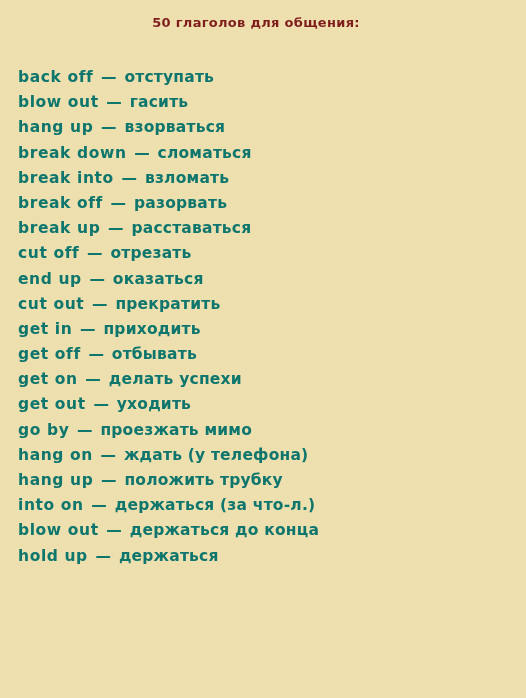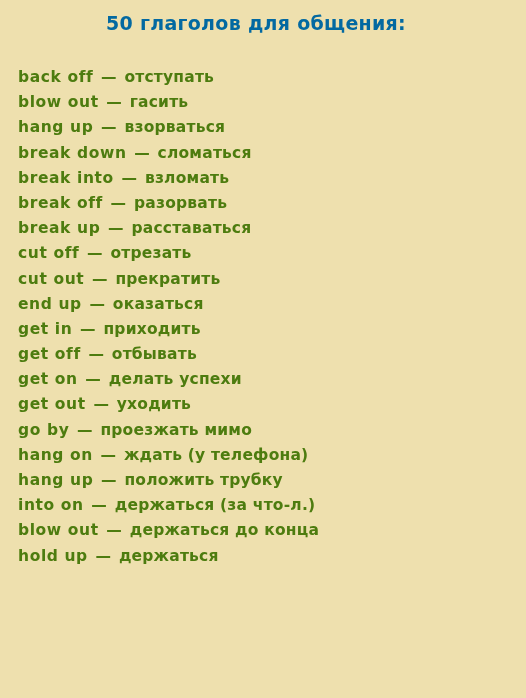--- a/index.html
+++ b/index.html
@@ -25,45 +25,45 @@
     background: #eee0ae;
     overflow: hidden;
   }
 
   #title {
     position: absolute;
     top: 14px;
     left: 0;
     width: 512px;
     text-align: center;
-    font-size: 19px;
+    font-size: 13px;
     font-weight: bold;
     letter-spacing: 0.3px;
-    color: #0369a1;
+    color: #7f1d1d;
     line-height: 18px;
     white-space: nowrap;
   }
 
   #verb-list {
     position: absolute;
     top: 65px;
     left: 18px;
     width: 500px;
     margin: 0;
     padding: 0;
     list-style: none;
   }
 
   .verb-line {
     height: 25.2px;
     line-height: 25.2px;
     font-size: 15.5px;
     font-weight: bold;
     letter-spacing: 0.25px;
-    color: #4d7c0f;
+    color: #0f766e;
     white-space: nowrap;
   }
 
   .verb-en {
     letter-spacing: 0.6px;
   }
 
   .verb-dash {
     padding: 0 2px;
   }
@@ -81,22 +81,22 @@
 
   <ul id="verb-list">
       <li class="verb-line"><span class="verb-en">back off</span> <span class="verb-dash">—</span> <span class="verb-ru">отступать</span></li>
       <li class="verb-line"><span class="verb-en">blow out</span> <span class="verb-dash">—</span> <span class="verb-ru">гасить</span></li>
       <li class="verb-line"><span class="verb-en">hang up</span> <span class="verb-dash">—</span> <span class="verb-ru">взорваться</span></li>
       <li class="verb-line"><span class="verb-en">break down</span> <span class="verb-dash">—</span> <span class="verb-ru">сломаться</span></li>
       <li class="verb-line"><span class="verb-en">break into</span> <span class="verb-dash">—</span> <span class="verb-ru">взломать</span></li>
       <li class="verb-line"><span class="verb-en">break off</span> <span class="verb-dash">—</span> <span class="verb-ru">разорвать</span></li>
       <li class="verb-line"><span class="verb-en">break up</span> <span class="verb-dash">—</span> <span class="verb-ru">расставаться</span></li>
       <li class="verb-line"><span class="verb-en">cut off</span> <span class="verb-dash">—</span> <span class="verb-ru">отрезать</span></li>
+      <li class="verb-line"><span class="verb-en">end up</span> <span class="verb-dash">—</span> <span class="verb-ru">оказаться</span></li>
       <li class="verb-line"><span class="verb-en">cut out</span> <span class="verb-dash">—</span> <span class="verb-ru">прекратить</span></li>
-      <li class="verb-line"><span class="verb-en">end up</span> <span class="verb-dash">—</span> <span class="verb-ru">оказаться</span></li>
       <li class="verb-line"><span class="verb-en">get in</span> <span class="verb-dash">—</span> <span class="verb-ru">приходить</span></li>
       <li class="verb-line"><span class="verb-en">get off</span> <span class="verb-dash">—</span> <span class="verb-ru">отбывать</span></li>
       <li class="verb-line"><span class="verb-en">get on</span> <span class="verb-dash">—</span> <span class="verb-ru">делать успехи</span></li>
       <li class="verb-line"><span class="verb-en">get out</span> <span class="verb-dash">—</span> <span class="verb-ru">уходить</span></li>
       <li class="verb-line"><span class="verb-en">go by</span> <span class="verb-dash">—</span> <span class="verb-ru">проезжать мимо</span></li>
       <li class="verb-line"><span class="verb-en">hang on</span> <span class="verb-dash">—</span> <span class="verb-ru">ждать (у телефона)</span></li>
       <li class="verb-line"><span class="verb-en">hang up</span> <span class="verb-dash">—</span> <span class="verb-ru">положить трубку</span></li>
       <li class="verb-line"><span class="verb-en">into on</span> <span class="verb-dash">—</span> <span class="verb-ru">держаться (за что-л.)</span></li>
       <li class="verb-line"><span class="verb-en">blow out</span> <span class="verb-dash">—</span> <span class="verb-ru">держаться до конца</span></li>
       <li class="verb-line"><span class="verb-en">hold up</span> <span class="verb-dash">—</span> <span class="verb-ru">держаться</span></li>

